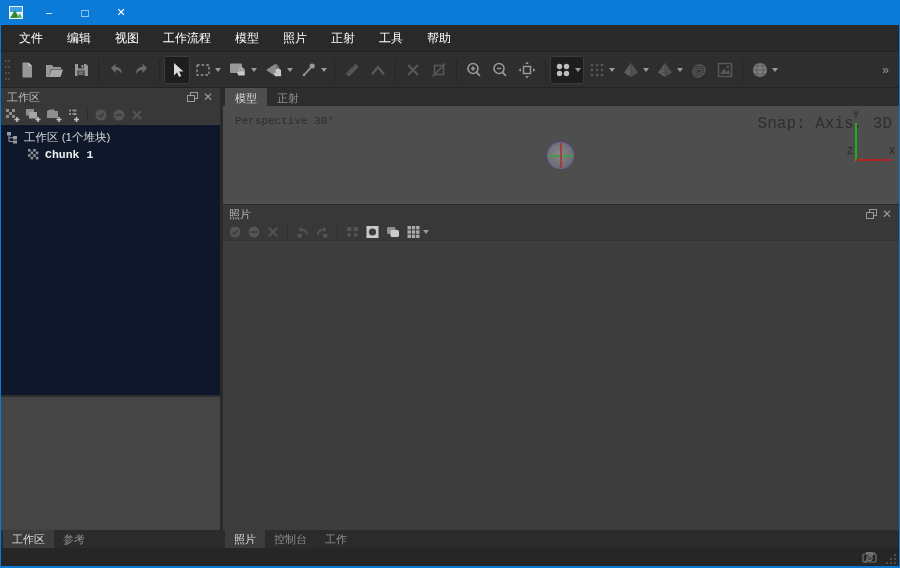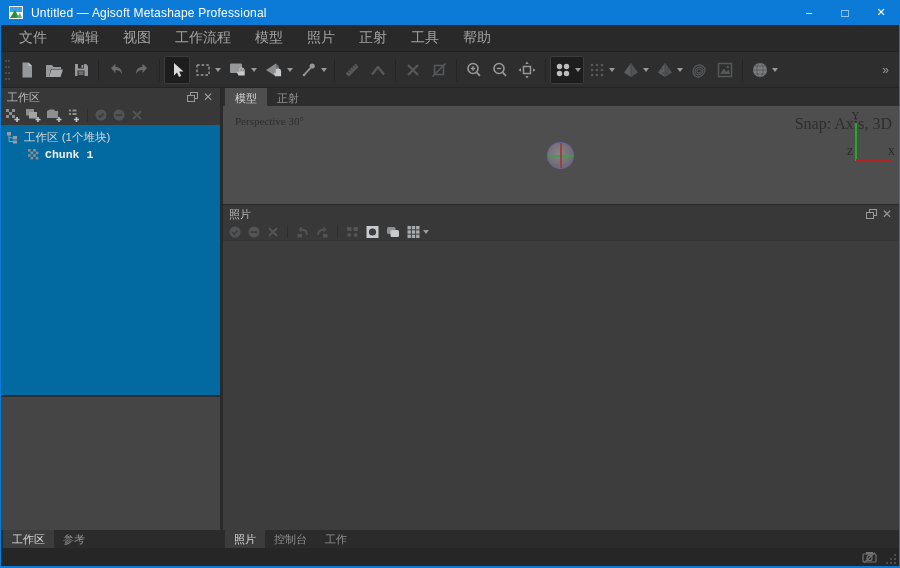--- a/index.html
+++ b/index.html
@@ -16,21 +16,21 @@
   .titlebar{ height:25px; background:#0b7bd7; display:flex; align-items:center; flex:0 0 25px; }
   .app-logo{ width:14px; height:13px; margin:0 8px 0 8px; flex:0 0 auto; }
   .title-text{ color:#fff; font-size:12px; letter-spacing:.2px; flex:1; white-space:nowrap; overflow:hidden; }
   .win-btn{ width:36px; height:25px; display:flex; align-items:center; justify-content:center;
             color:#fff; font-size:11px; line-height:1; }
   .win-btn.max{ font-size:12px; }
 
   
   .menubar{ height:27px; flex:0 0 27px; background:#292929; display:flex; align-items:center;
             padding-left:6px; border-bottom:1px solid #232323; }
-  .menu-item{ color:#a3a3a3; font-size:14px; padding:5px 12px; white-space:nowrap; }
+  .menu-item{ color:#ffffff; font-size:12px; padding:5px 12px; white-space:nowrap; }
 
   
   .toolbar{ height:36px; flex:0 0 36px; background:#2e2e2e; display:flex; align-items:center;
             padding:0 4px 0 2px; border-bottom:1px solid #232323; }
   .tb-handle{ width:9px; height:30px; margin-right:2px; }
   .tb-btn{ height:28px; padding:0 3px; display:flex; align-items:center; justify-content:center; border-radius:2px; }
   .tb-btn.active{ background:#1d1d1d; box-shadow:0 0 0 1px #3c3c3c inset; }
   .tb-sep{ width:1px; height:22px; background:#242424; margin:0 4px; flex:0 0 1px; }
   .caret{ width:0; height:0; border-left:3.5px solid transparent; border-right:3.5px solid transparent;
           border-top:4px solid #9a9a9a; margin-left:2px; }
@@ -43,36 +43,36 @@
   .pane-header{ height:18px; flex:0 0 18px; background:#383838; display:flex; align-items:center;
                 padding:0 4px 0 6px; font-size:11px; color:#b9b9b9; }
   .pane-header .spacer{ flex:1; }
   .pane-hbtn{ width:16px; height:16px; display:flex; align-items:center; justify-content:center; color:#9a9a9a; }
   .pane-close{ font-size:12px; line-height:1; }
 
   .ws-toolbar{ height:19px; flex:0 0 19px; background:#383838; display:flex; align-items:center;
                gap:4px; padding:0 4px; border-bottom:1px solid #3a3a3a; }
   .ws-sep{ width:1px; height:13px; background:#2d2d2d; margin:0 2px; }
 
-  .tree{ height:270px; flex:0 0 270px; padding-top:4px; background:#0369a1; }
+  .tree{ height:270px; flex:0 0 270px; padding-top:4px; background:#0f172a; }
   .tree-row{ display:flex; align-items:center; height:17px; padding-left:5px; gap:5px;
              font-size:11.5px; color:#d6d6d6; white-space:nowrap; }
   .tree-row.chunk{ padding-left:26px; font-weight:bold; color:#eeeeee;font-family:Liberation Mono, monospace; }
   .h-divider{ height:2px; flex:0 0 2px; background:#2e2e2e; }
   .left-rest{ flex:1 1 auto; background:#454545; }
 
   .v-splitter{ width:3px; flex:0 0 3px; background:#2a2a2a; }
 
   .right-dock{ flex:1 1 auto; display:flex; flex-direction:column; min-width:0; }
   .view-tabs{ height:18px; flex:0 0 18px; background:#2d2d2d; display:flex; align-items:stretch; padding-left:2px; }
   .vtab{ padding:2px 10px 0 10px; font-size:11px; color:#909090; display:flex; align-items:center; }
   .vtab.active{ background:#4e4e4e; color:#d8d8d8; }
 
   .viewport{ height:98px; flex:0 0 98px; background:#4e4e4e; position:relative;
-             font-family:Liberation Serif, serif; }
+             font-family:Liberation Mono, monospace; }
   .ov-proj{ position:absolute; left:12px; top:9px; font-size:11px; color:#2e2e2e; }
   .ov-snap{ position:absolute; right:7px; top:9px; font-size:16px; color:#2e2e2e; }
   .giz-y-line{ position:absolute; right:42px; top:17px; width:2px; height:38px; background:#1fae1f; }
   .giz-x-line{ position:absolute; right:7px; top:53px; width:36px; height:2px; background:#b42424; }
   .giz-label{ position:absolute; font-size:10px; color:#262626; }
   .giz-ly{ right:40px; top:4px; }
   .giz-lz{ right:46px; top:40px; }
   .giz-lx{ right:4px; top:40px; }
   .trackball{ position:absolute; left:324px; top:36px; width:27px; height:27px; border-radius:50%;
               background:radial-gradient(circle at 45% 42%, #85858a 0%, #6c6c71 70%, #636368 100%);
@@ -103,21 +103,20 @@
 
 <div class="window">
 
   <div class="titlebar">
     <svg class="app-logo" viewBox="0 0 14 13">
       <rect x="0" y="0" width="14" height="13" fill="#f2f6f8"></rect>
       <rect x="1" y="1" width="12" height="5" fill="#3aa0e8"></rect>
       <path d="M1 12 L6 4 L10 12 Z" fill="#2e8b3d"></path>
       <path d="M7.5 12 L11 7 L13 12 Z" fill="#59b06a"></path>
     </svg>
-    <div class="title-text">Untitled — Agisoft Metashape Professional</div>
     <div class="win-btn">–</div>
     <div class="win-btn max">□</div>
     <div class="win-btn">✕</div>
   </div>
 
   <div class="menubar">
     <span class="menu-item">文件</span>
     <span class="menu-item">编辑</span>
     <span class="menu-item">视图</span>
     <span class="menu-item">工作流程</span>

